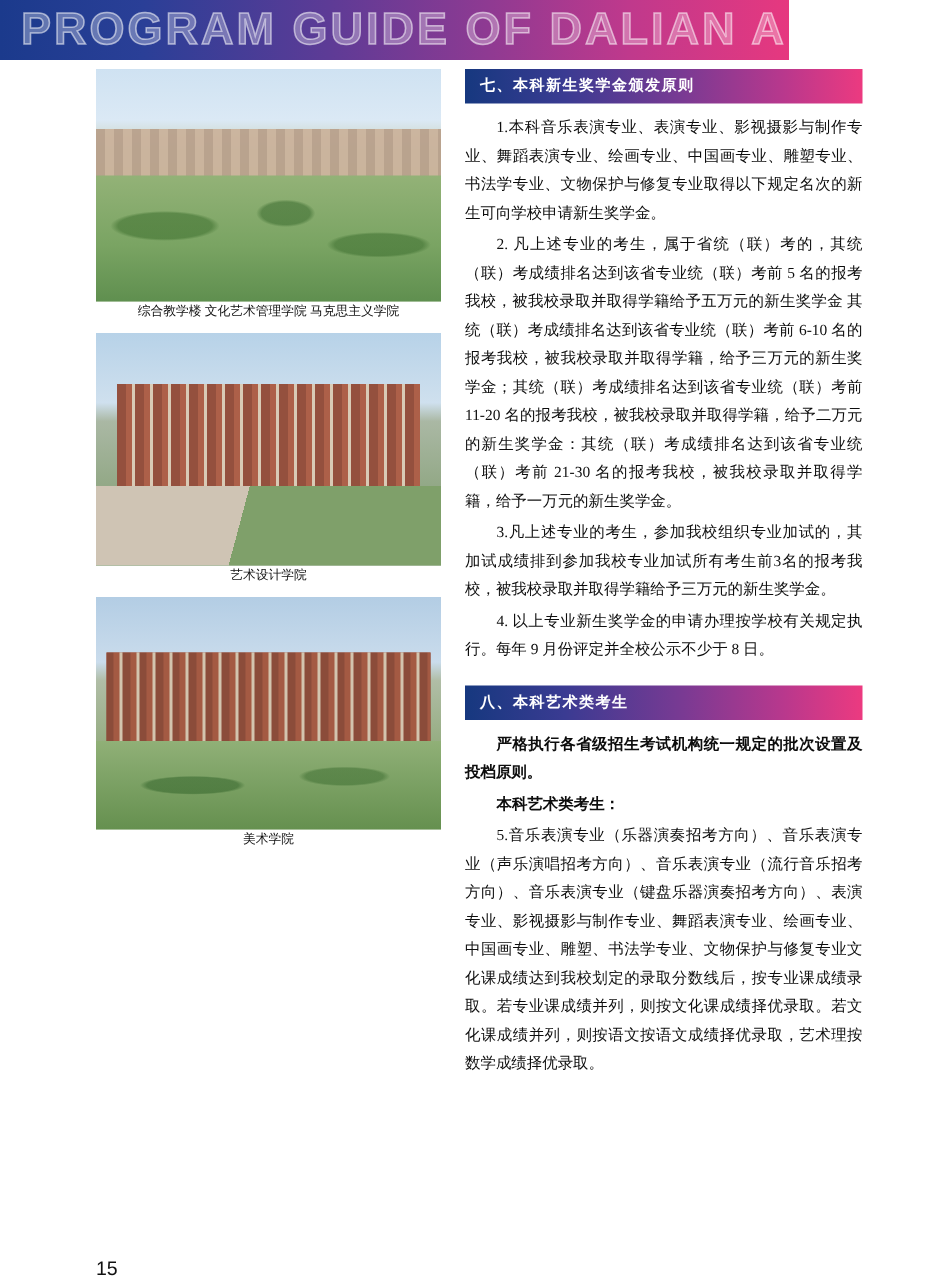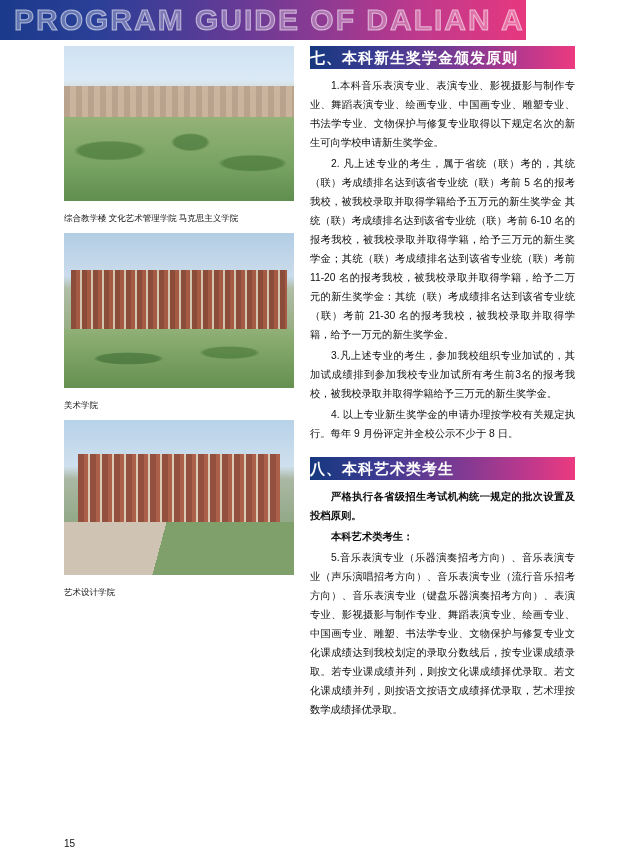--- a/index.html
+++ b/index.html
@@ -48,23 +48,24 @@
   }
   .photo-block { margin-bottom: 9px; }
   .photo {
     width: 230px;
     height: 155px;
     position: relative;
     overflow: hidden;
     border: 0;
   }
   .caption {
+    text-align: center;
     font-size: 8.5px;
     color: #111;
-    padding-top: 11px;
+    padding-top: 0;
     line-height: 12px;
     font-family: "Liberation Serif", serif;
   }
 
   
   .ph1 {
     background:
       linear-gradient(to bottom, #cfe2f2 0%, #dbe9f5 22%, #cfd9cf 30%, #b9c9a8 45%, #9fb98c 62%, #86a86f 78%, #6f9a5d 100%);
   }
   .ph1::before {
@@ -170,71 +171,72 @@
     width: 265px;
   }
 
   .section-head {
     position: relative;
     height: 23px;
     background: linear-gradient(90deg, #16387f 0%, #3a3b92 25%, #7a3a93 55%, #b8388d 80%, #ec3a80 100%);
     color: #ffffff;
     font-family: "Liberation Sans", sans-serif;
     font-weight: bold;
-    font-size: 15px;
+    font-size: 10px;
     line-height: 23px;
+    padding-left: 10px;
     letter-spacing: 1px;
     margin-bottom: 7px;
   }
 
   .para {
     font-size: 10.3px;
     line-height: 19px;
     color: #0d0d0d;
     text-align: justify;
     margin: 0 0 2px 0;
-    font-family: Liberation Sans, sans-serif;
+    font-family: Liberation Serif, serif;
   }
   .para.indent { text-indent: 21px; }
   .para.bold { font-weight: bold; }
   .gap { height: 12px; }
 
   
   .page-num {
     position: absolute;
     left: 64px;
     top: 838px;
-    font-size: 10px;
+    font-size: 13px;
     font-family: "Liberation Sans", sans-serif;
     color: #111;
   }
 </style>
 </head>
 <body>
 
 <div class="banner">
   <div class="banner-text">PROGRAM   GUIDE OF DALIAN A</div>
 </div>
 
 <div class="left-col">
 
   <div class="photo-block">
     <div class="photo ph1"></div>
     <div class="caption">综合教学楼  文化艺术管理学院  马克思主义学院</div>
   </div>
 
 
   <div class="photo-block">
+    <div class="photo ph3"></div>
+    <div class="caption">艺术设计学院</div>
+  </div>
+
+  <div class="photo-block">
     <div class="photo ph4"></div>
     <div class="caption">美术学院</div>
-  </div>
-
-  <div class="photo-block">
-    <div class="photo ph3"></div>
-    <div class="caption">艺术设计学院</div>
   </div>
 
 </div>
 
 <div class="right-col">
 
   <div class="section-head">七、本科新生奖学金颁发原则</div>
   <p class="para indent">1.本科音乐表演专业、表演专业、影视摄影与制作专业、舞蹈表演专业、绘画专业、中国画专业、雕塑专业、书法学专业、文物保护与修复专业取得以下规定名次的新生可向学校申请新生奖学金。</p>
   <p class="para indent">2. 凡上述专业的考生，属于省统（联）考的，其统（联）考成绩排名达到该省专业统（联）考前 5 名的报考我校，被我校录取并取得学籍给予五万元的新生奖学金 其统（联）考成绩排名达到该省专业统（联）考前 6-10 名的报考我校，被我校录取并取得学籍，给予三万元的新生奖学金；其统（联）考成绩排名达到该省专业统（联）考前 11-20 名的报考我校，被我校录取并取得学籍，给予二万元的新生奖学金：其统（联）考成绩排名达到该省专业统（联）考前 21-30 名的报考我校，被我校录取并取得学籍，给予一万元的新生奖学金。</p>
   <p class="para indent">3.凡上述专业的考生，参加我校组织专业加试的，其加试成绩排到参加我校专业加试所有考生前3名的报考我校，被我校录取并取得学籍给予三万元的新生奖学金。</p>

